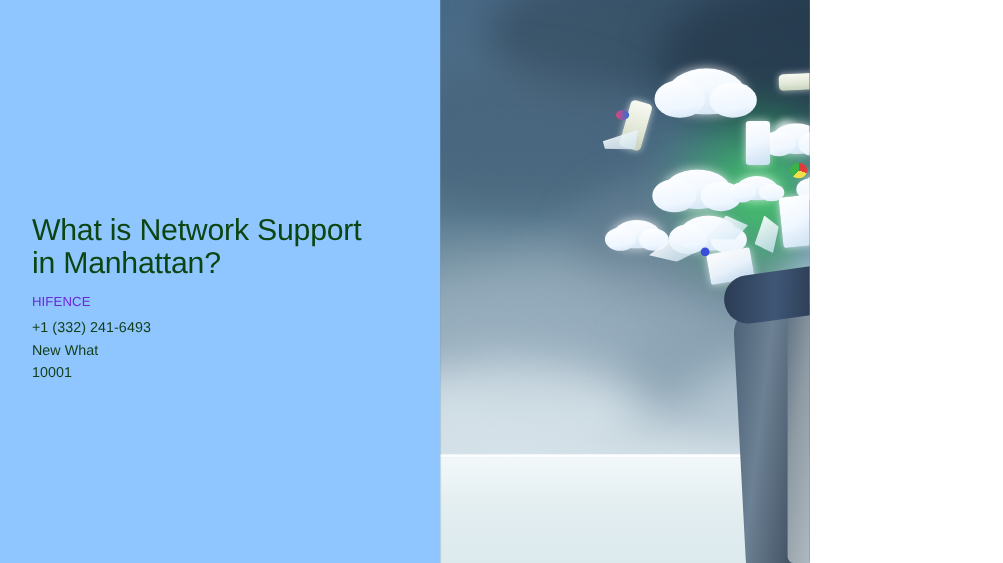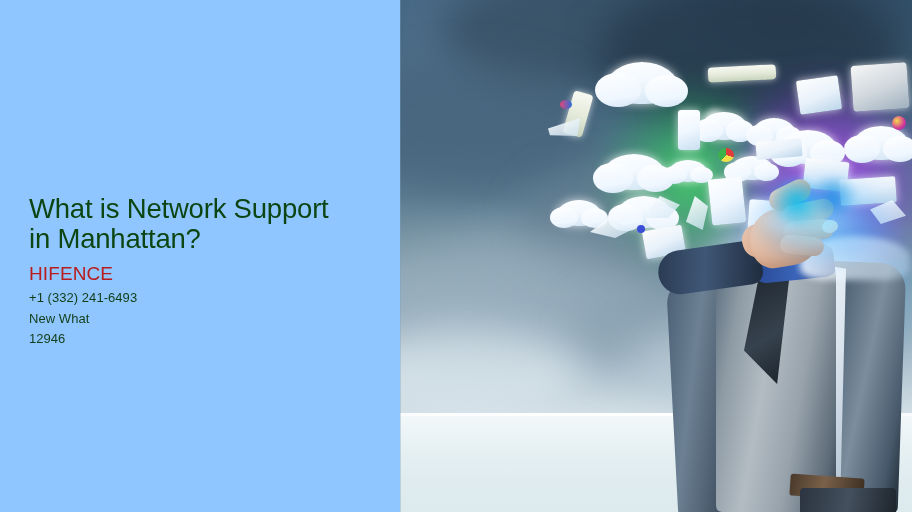--- a/index.html
+++ b/index.html
@@ -5,21 +5,21 @@
 <style>
   * { margin:0; padding:0; box-sizing:border-box; }
   html, body {
     width:912px; height:512px;
     overflow:hidden;
     font-family:"Liberation Sans", sans-serif;
     background:#ffffff;
   }
   #slide {
     position:relative;
-    width:912px; height:512px;
+    width:736px; height:512px;
     display:flex;
     overflow:hidden;
   }
 
   
   #left-panel {
     position:relative;
     width:400px; height:512px;
     background:#8fc6ff;
     flex:0 0 400px;
@@ -34,24 +34,24 @@
   #heading {
     font-size:27.5px;
     line-height:30px;
     font-weight:400;
     color:#0c4512;
     letter-spacing:-0.2px;
     white-space:pre-line;
   }
   #brand {
     margin-top:9px;
-    font-size:19px;
+    font-size:12px;
     line-height:22px;
     font-weight:400;
-    color:#b91c1c;
+    color:#6d28d9;
     letter-spacing:0.1px;
   }
   .contact-line {
     font-size:13px;
     line-height:20.5px;
     color:#123d18;
     letter-spacing:0.05px;
   }
   #phone { margin-top:3px; }
   #url-block { margin-top:9px; }
@@ -314,21 +314,21 @@
       <div id="heading">What is Network Support
 in Manhattan?</div>
 
       <div id="brand">HIFENCE</div>
 
       <div id="phone" class="contact-line">+1 (332) 241-6493</div>
 
 
       <div class="contact-line">New What</div>
 
-      <div class="contact-line">12946</div>
+      <div class="contact-line">10001</div>
 
 
     </div>
   </div>
 
   <div id="right-panel">
 
     <div id="sky"></div>
 
     <div class="cloudmass" id="cm1"></div>

